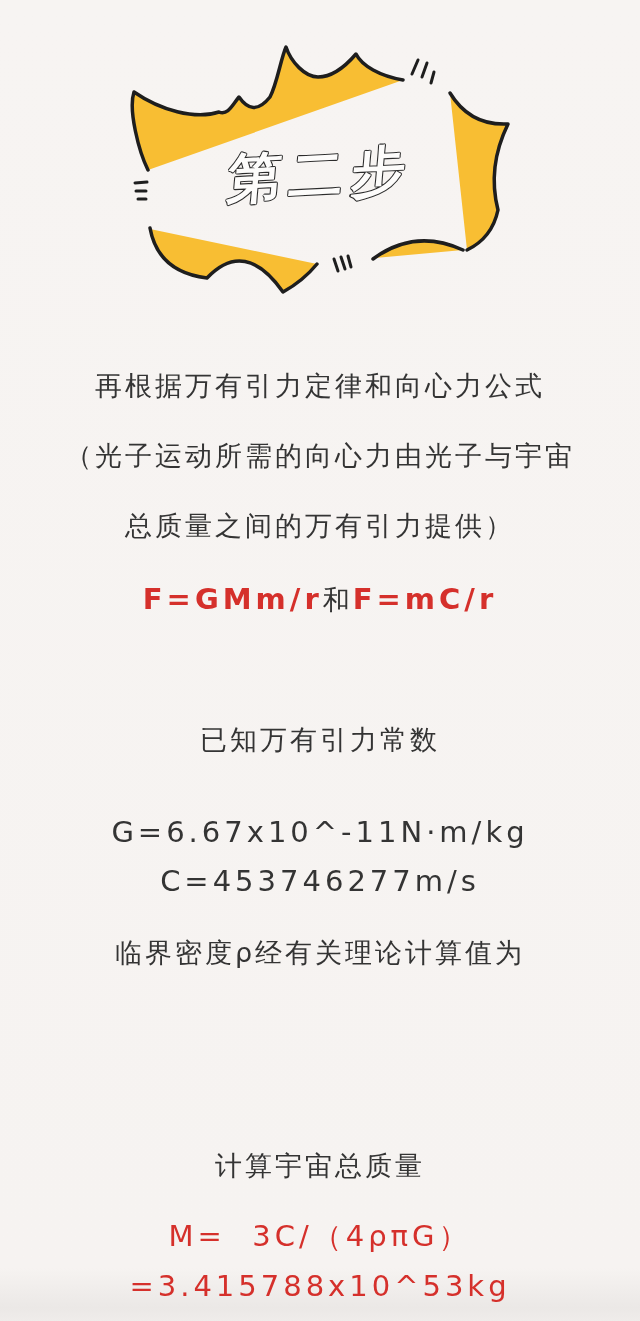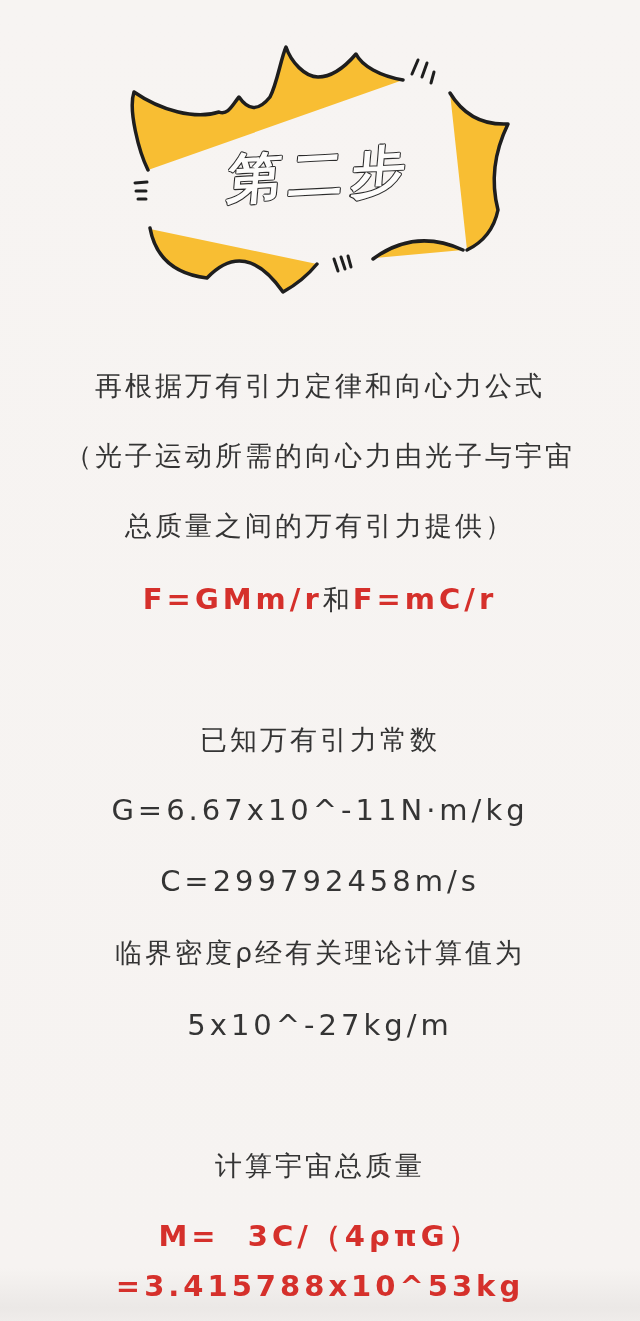--- a/index.html
+++ b/index.html
@@ -13,21 +13,21 @@
     background:linear-gradient(180deg,#f7f4f2 0%,#f6f3f1 96%,#ebe8e6 99%,#efecea 100%);
   }
   .burst-svg{position:absolute;top:0;left:0;}
   .line{
     position:absolute;left:0;width:640px;
     text-align:center;white-space:pre;
     color:#343434;line-height:1.1;
   }
   .cn{font-size:27px;letter-spacing:3px;}
   .num{font-size:29px;letter-spacing:4px;}
-  .red{color:#d5302b;font-weight:bold;}
+  .red{color:#d5302b;font-weight:normal;}
   .red-part{color:#d5302b;font-weight:bold;}
   .black-part{color:#343434;font-weight:normal;}
 </style>
 </head>
 <body>
 
 <div class="stage">
 
   <svg class="burst-svg" width="640" height="330" viewBox="0 0 640 330">
 
@@ -60,21 +60,20 @@
     <text x="320" y="193" text-anchor="middle" font-size="54" letter-spacing="8" font-weight="bold" fill="#fdfcfb" stroke="#2c2c2c" stroke-width="2.2" paint-order="stroke" stroke-linejoin="round" transform="rotate(-3 320 175) translate(25 0) skewX(-8)">第二步</text>
   </svg>
 
   <div class="line cn" style="top:371px">再根据万有引力定律和向心力公式</div>
   <div class="line cn" style="top:441px">（光子运动所需的向心力由光子与宇宙</div>
   <div class="line cn" style="top:511px">总质量之间的万有引力提供）</div>
 
   <div class="line num" style="top:584px"><span class="red-part">F=GMm/r</span><span class="black-part cn">和</span><span class="red-part">F=mC/r</span></div>
 
   <div class="line cn" style="top:725px">已知万有引力常数</div>
-  <div class="line num" style="top:795px">G=6.67x10^-11N·m/kg</div>
-  <div class="line num" style="top:866px">C=299792458m/s</div>
+  <div class="line num" style="top:817px">G=6.67x10^-11N·m/kg</div>
+  <div class="line num" style="top:866px">C=453746277m/s</div>
   <div class="line cn" style="top:938px">临界密度ρ经有关理论计算值为</div>
-  <div class="line num" style="top:1010px">5x10^-27kg/m</div>
   <div class="line cn" style="top:1151px">计算宇宙总质量</div>
   <div class="line num red" style="top:1221px">M=  3C/（4ρπG）</div>
   <div class="line num red" style="top:1271px">=3.415788x10^53kg</div>
 
 </div>
 
 </body></html>

